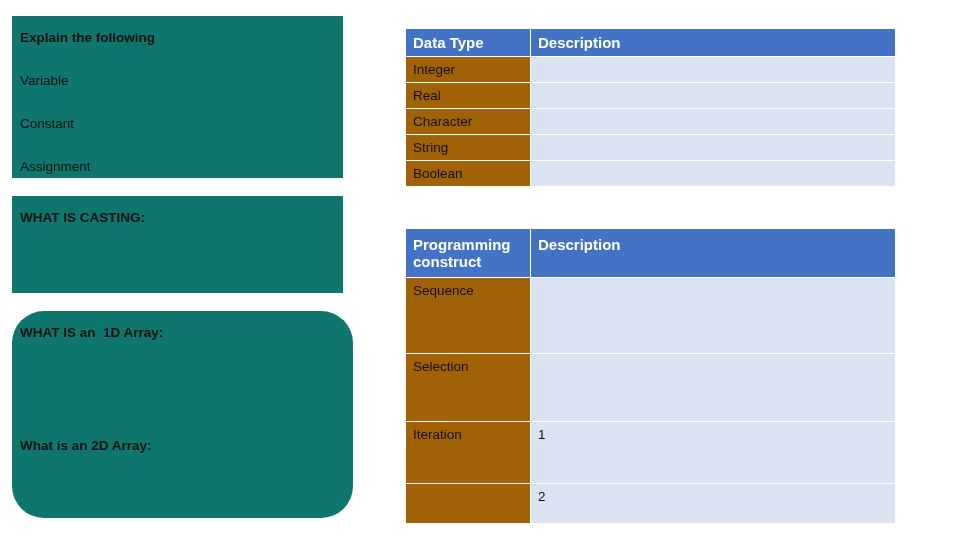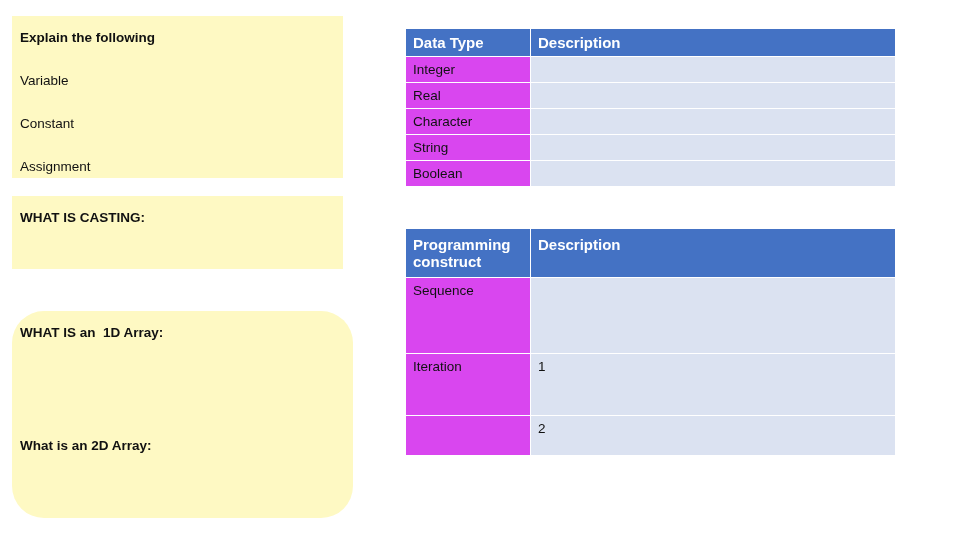--- a/index.html
+++ b/index.html
@@ -17,21 +17,21 @@
 
   .page {
     position: relative;
     width: 960px;
     height: 540px;
   }
 
   
   .note-box {
     position: absolute;
-    background: #fef9c3;
+    background: #0f766e;
     box-sizing: border-box;
     text-align: center;
   }
   .note-line {
     position: absolute;
     font-size: 13.5px;
     color: #111111;
     white-space: pre;
   }
   .note-line.bold {
@@ -58,21 +58,21 @@
   .tbl td {
     background: #dbe2f1;
     color: #111111;
     text-align: left;
     padding: 5px 7px;
     border: 1px solid #ffffff;
     vertical-align: top;
     font-size: 13.5px;
   }
   .tbl td.light {
-    background: #d946ef;
+    background: #a16207;
   }
   .tbl td.empty {
     background: #dbe2f1;
   }
 
   
   #datatype-table {
     left: 405px;
     top: 28px;
     width: 490px;
@@ -99,21 +99,21 @@
 
 <div class="page">
 
   <div class="note-box" style="left:12px; top:16px; width:331px; height:162px;">
     <div class="note-line bold" style="left:8px; top:14px;">Explain the following</div>
     <div class="note-line" style="left:8px; top:57px;">Variable</div>
     <div class="note-line" style="left:8px; top:100px;">Constant</div>
     <div class="note-line" style="left:8px; top:143px;">Assignment</div>
   </div>
 
-  <div class="note-box" style="left:12px; top:196px; width:331px; height:73px;">
+  <div class="note-box" style="left:12px; top:196px; width:331px; height:97px;">
     <div class="note-line bold" style="left:8px; top:14px;">WHAT IS CASTING:</div>
   </div>
 
   <div class="note-box" style="left:12px; top:311px; width:341px; height:207px;border-radius:32px;">
     <div class="note-line bold" style="left:8px; top:14px;">WHAT IS an  1D Array:</div>
     <div class="note-line bold" style="left:8px; top:127px;">What is an 2D Array:</div>
   </div>
 
   <table class="tbl" id="datatype-table">
     <colgroup>
@@ -159,20 +159,24 @@
       <tr>
         <th>Programming construct</th>
         <th>Description</th>
       </tr>
     </thead>
     <tbody>
       <tr style="height:76px;">
         <td class="light">Sequence</td>
         <td class="empty"></td>
       </tr>
+      <tr style="height:68px;">
+        <td class="light">Selection</td>
+        <td class="empty"></td>
+      </tr>
       <tr style="height:62px;">
         <td class="light">Iteration</td>
         <td class="empty">1</td>
       </tr>
       <tr style="height:40px;">
         <td class="light"></td>
         <td class="empty">2</td>
       </tr>
     </tbody>
   </table>

